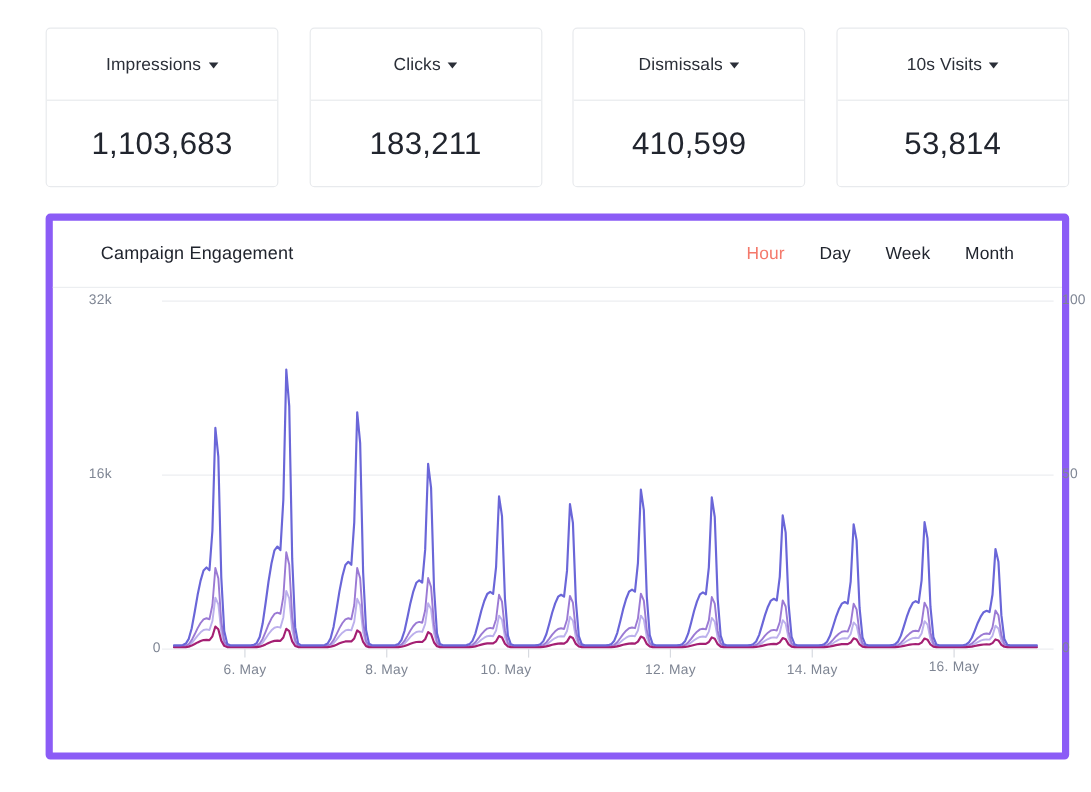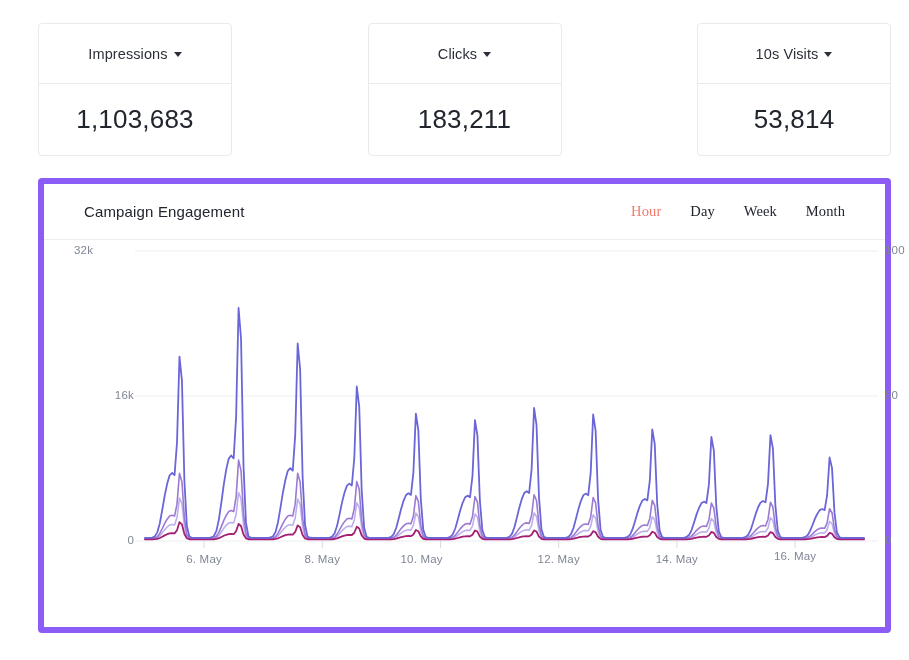--- a/index.html
+++ b/index.html
@@ -112,21 +112,20 @@
     display: flex;
     align-items: center;
     gap: 29px;
   }
 
   .tab {
     font-size: 14.5px;
     color: #21252e;
     letter-spacing: .1px;
     cursor: pointer;
-    font-family: Liberation Serif, serif;
   }
   .tab.active { color: #f4796b; }
 
   .chart-body {
     position: relative;
     width: 100%;
     height: 398px;
   }
 
   .plot-svg {
@@ -168,20 +167,29 @@
     <div class="kpi-card">
       <div class="kpi-head">
         <span class="kpi-label">Clicks</span>
         <span class="caret"></span>
       </div>
       <div class="kpi-body">
         <span class="kpi-value">183,211</span>
       </div>
     </div>
 
+    <div class="kpi-card">
+      <div class="kpi-head">
+        <span class="kpi-label">Dismissals</span>
+        <span class="caret"></span>
+      </div>
+      <div class="kpi-body">
+        <span class="kpi-value">410,599</span>
+      </div>
+    </div>
 
     <div class="kpi-card">
       <div class="kpi-head">
         <span class="kpi-label">10s Visits</span>
         <span class="caret"></span>
       </div>
       <div class="kpi-body">
         <span class="kpi-value">53,814</span>
       </div>
     </div>
@@ -211,21 +219,21 @@
           <line x1="514.688524590164" x2="514.688524590164" y1="301" y2="308" stroke="#d7dae0" stroke-width="1"></line>
           <line x1="632.8852459016393" x2="632.8852459016393" y1="301" y2="308" stroke="#d7dae0" stroke-width="1"></line>
           <line x1="751.0819672131148" x2="751.0819672131148" y1="301" y2="308" stroke="#d7dae0" stroke-width="1"></line>
           <path d="M 101.00 299.19 L 103.46 299.19 L 105.92 299.18 L 108.39 299.12 L 110.85 298.84 L 113.31 297.94 L 115.77 295.93 L 118.24 292.87 L 120.70 289.63 L 123.16 286.95 L 125.62 285.02 L 128.09 284.45 L 130.55 284.99 L 133.01 277.51 L 135.47 258.08 L 137.94 263.53 L 140.40 286.30 L 142.86 296.47 L 145.32 298.90 L 147.79 299.18 L 150.25 299.19 L 152.71 299.19 L 155.17 299.19 L 157.64 299.19 L 160.10 299.19 L 162.56 299.19 L 165.02 299.18 L 167.49 299.11 L 169.95 298.80 L 172.41 297.77 L 174.87 295.49 L 177.34 292.01 L 179.80 288.32 L 182.26 285.28 L 184.72 283.09 L 187.19 282.44 L 189.65 283.05 L 192.11 274.56 L 194.57 252.48 L 197.03 258.67 L 199.50 284.54 L 201.96 296.10 L 204.42 298.86 L 206.88 299.17 L 209.35 299.19 L 211.81 299.19 L 214.27 299.19 L 216.73 299.19 L 219.20 299.19 L 221.66 299.19 L 224.12 299.18 L 226.58 299.12 L 229.05 298.85 L 231.51 297.97 L 233.97 296.00 L 236.43 293.01 L 238.90 289.85 L 241.36 287.23 L 243.82 285.34 L 246.28 284.79 L 248.75 285.31 L 251.21 278.01 L 253.67 259.02 L 256.13 264.34 L 258.60 286.59 L 261.06 296.53 L 263.52 298.90 L 265.98 299.18 L 268.45 299.19 L 270.91 299.19 L 273.37 299.19 L 275.83 299.19 L 278.30 299.19 L 280.76 299.19 L 283.22 299.18 L 285.68 299.13 L 288.14 298.88 L 290.61 298.09 L 293.07 296.30 L 295.53 293.59 L 297.99 290.71 L 300.46 288.34 L 302.92 286.63 L 305.38 286.13 L 307.84 286.60 L 310.31 279.98 L 312.77 262.75 L 315.23 267.58 L 317.69 287.76 L 320.16 296.78 L 322.62 298.93 L 325.08 299.18 L 327.54 299.19 L 330.01 299.19 L 332.47 299.19 L 334.93 299.19 L 337.39 299.19 L 339.86 299.19 L 342.32 299.18 L 344.78 299.14 L 347.24 298.97 L 349.71 298.40 L 352.17 297.12 L 354.63 295.17 L 357.09 293.10 L 359.56 291.40 L 362.02 290.17 L 364.48 289.81 L 366.94 290.15 L 369.41 285.39 L 371.87 273.03 L 374.33 276.49 L 376.79 290.99 L 379.25 297.46 L 381.72 299.00 L 384.18 299.18 L 386.64 299.19 L 389.10 299.19 L 391.57 299.19 L 394.03 299.19 L 396.49 299.19 L 398.95 299.19 L 401.42 299.18 L 403.88 299.15 L 406.34 298.98 L 408.80 298.42 L 411.27 297.19 L 413.73 295.31 L 416.19 293.32 L 418.65 291.68 L 421.12 290.49 L 423.58 290.15 L 426.04 290.47 L 428.50 285.89 L 430.97 273.96 L 433.43 277.31 L 435.89 291.28 L 438.35 297.52 L 440.82 299.01 L 443.28 299.18 L 445.74 299.19 L 448.20 299.19 L 450.67 299.19 L 453.13 299.19 L 455.59 299.19 L 458.05 299.19 L 460.52 299.18 L 462.98 299.14 L 465.44 298.97 L 467.90 298.40 L 470.36 297.12 L 472.83 295.17 L 475.29 293.10 L 477.75 291.40 L 480.21 290.17 L 482.68 289.81 L 485.14 290.15 L 487.60 285.39 L 490.06 273.03 L 492.53 276.49 L 494.99 290.99 L 497.45 297.46 L 499.91 299.00 L 502.38 299.18 L 504.84 299.19 L 507.30 299.19 L 509.76 299.19 L 512.23 299.19 L 514.69 299.19 L 517.15 299.19 L 519.61 299.18 L 522.08 299.15 L 524.54 298.99 L 527.00 298.45 L 529.46 297.26 L 531.93 295.45 L 534.39 293.54 L 536.85 291.96 L 539.31 290.82 L 541.78 290.48 L 544.24 290.80 L 546.70 286.38 L 549.16 274.90 L 551.63 278.12 L 554.09 291.57 L 556.55 297.58 L 559.01 299.02 L 561.47 299.18 L 563.94 299.19 L 566.40 299.19 L 568.86 299.19 L 571.32 299.19 L 573.79 299.19 L 576.25 299.19 L 578.71 299.18 L 581.17 299.15 L 583.64 299.00 L 586.10 298.51 L 588.56 297.41 L 591.02 295.74 L 593.49 293.97 L 595.95 292.51 L 598.41 291.46 L 600.87 291.15 L 603.34 291.44 L 605.80 287.36 L 608.26 276.77 L 610.72 279.74 L 613.19 292.16 L 615.65 297.71 L 618.11 299.03 L 620.57 299.18 L 623.04 299.19 L 625.50 299.19 L 627.96 299.19 L 630.42 299.19 L 632.89 299.19 L 635.35 299.19 L 637.81 299.18 L 640.27 299.15 L 642.73 299.02 L 645.20 298.57 L 647.66 297.56 L 650.12 296.03 L 652.58 294.41 L 655.05 293.07 L 657.51 292.10 L 659.97 291.82 L 662.43 292.09 L 664.90 288.35 L 667.36 278.64 L 669.82 281.36 L 672.28 292.74 L 674.75 297.83 L 677.21 299.04 L 679.67 299.18 L 682.13 299.19 L 684.60 299.19 L 687.06 299.19 L 689.52 299.19 L 691.98 299.19 L 694.45 299.19 L 696.91 299.18 L 699.37 299.15 L 701.83 299.01 L 704.30 298.54 L 706.76 297.49 L 709.22 295.89 L 711.68 294.19 L 714.15 292.79 L 716.61 291.78 L 719.07 291.49 L 721.53 291.76 L 724.00 287.86 L 726.46 277.70 L 728.92 280.55 L 731.38 292.45 L 733.84 297.77 L 736.31 299.04 L 738.77 299.18 L 741.23 299.19 L 743.69 299.19 L 746.16 299.19 L 748.62 299.19 L 751.08 299.19 L 753.54 299.19 L 756.01 299.18 L 758.47 299.16 L 760.93 299.04 L 763.39 298.65 L 765.86 297.78 L 768.32 296.46 L 770.78 295.06 L 773.24 293.90 L 775.71 293.07 L 778.17 292.82 L 780.63 293.05 L 783.09 289.83 L 785.56 281.44 L 788.02 283.79 L 790.48 293.62 L 792.94 298.01 L 795.41 299.06 L 797.87 299.18 L 800.33 299.19 L 802.79 299.19 L 805.26 299.19 L 807.72 299.19 L 810.18 299.19 L 812.64 299.19 L 815.11 299.19 L 817.57 299.19 L 820.03 299.19" fill="none" stroke="#bcb0ec" stroke-width="1.6" stroke-linejoin="round" stroke-linecap="round"></path>
           <path d="M 101.00 298.64 L 103.46 298.64 L 105.92 298.63 L 108.39 298.54 L 110.85 298.10 L 113.31 296.67 L 115.77 293.46 L 118.24 288.59 L 120.70 283.44 L 123.16 279.17 L 125.62 276.10 L 128.09 275.20 L 130.55 276.05 L 133.01 264.16 L 135.47 233.25 L 137.94 241.91 L 140.40 278.14 L 142.86 294.32 L 145.32 298.18 L 147.79 298.63 L 150.25 298.64 L 152.71 298.64 L 155.17 298.64 L 157.64 298.64 L 160.10 298.64 L 162.56 298.64 L 165.02 298.63 L 167.49 298.52 L 169.95 297.99 L 172.41 296.27 L 174.87 292.43 L 177.34 286.58 L 179.80 280.39 L 182.26 275.28 L 184.72 271.59 L 187.19 270.51 L 189.65 271.53 L 192.11 257.26 L 194.57 220.17 L 197.03 230.57 L 199.50 274.04 L 201.96 293.46 L 204.42 298.09 L 206.88 298.62 L 209.35 298.64 L 211.81 298.64 L 214.27 298.64 L 216.73 298.64 L 219.20 298.64 L 221.66 298.64 L 224.12 298.63 L 226.58 298.54 L 229.05 298.10 L 231.51 296.67 L 233.97 293.46 L 236.43 288.59 L 238.90 283.44 L 241.36 279.17 L 243.82 276.10 L 246.28 275.20 L 248.75 276.05 L 251.21 264.16 L 253.67 233.25 L 256.13 241.91 L 258.60 278.14 L 261.06 294.32 L 263.52 298.18 L 265.98 298.63 L 268.45 298.64 L 270.91 298.64 L 273.37 298.64 L 275.83 298.64 L 278.30 298.64 L 280.76 298.64 L 283.22 298.63 L 285.68 298.55 L 288.14 298.17 L 290.61 296.92 L 293.07 294.13 L 295.53 289.89 L 297.99 285.39 L 300.46 281.68 L 302.92 279.00 L 305.38 278.22 L 307.84 278.95 L 310.31 268.59 L 312.77 241.66 L 315.23 249.21 L 317.69 280.77 L 320.16 294.88 L 322.62 298.24 L 325.08 298.63 L 327.54 298.64 L 330.01 298.64 L 332.47 298.64 L 334.93 298.64 L 337.39 298.64 L 339.86 298.64 L 342.32 298.63 L 344.78 298.57 L 347.24 298.29 L 349.71 297.34 L 352.17 295.24 L 354.63 292.04 L 357.09 288.65 L 359.56 285.85 L 362.02 283.83 L 364.48 283.24 L 366.94 283.80 L 369.41 275.98 L 371.87 255.67 L 374.33 261.36 L 376.79 285.17 L 379.25 295.80 L 381.72 298.34 L 384.18 298.63 L 386.64 298.64 L 389.10 298.64 L 391.57 298.64 L 394.03 298.64 L 396.49 298.64 L 398.95 298.64 L 401.42 298.63 L 403.88 298.57 L 406.34 298.29 L 408.80 297.37 L 411.27 295.31 L 413.73 292.18 L 416.19 288.87 L 418.65 286.13 L 421.12 284.15 L 423.58 283.57 L 426.04 284.12 L 428.50 276.48 L 430.97 256.60 L 433.43 262.17 L 435.89 285.46 L 438.35 295.87 L 440.82 298.35 L 443.28 298.63 L 445.74 298.64 L 448.20 298.64 L 450.67 298.64 L 453.13 298.64 L 455.59 298.64 L 458.05 298.64 L 460.52 298.63 L 462.98 298.57 L 465.44 298.28 L 467.90 297.32 L 470.36 295.17 L 472.83 291.90 L 475.29 288.43 L 477.75 285.57 L 480.21 283.51 L 482.68 282.90 L 485.14 283.47 L 487.60 275.49 L 490.06 254.74 L 492.53 260.55 L 494.99 284.88 L 497.45 295.74 L 499.91 298.33 L 502.38 298.63 L 504.84 298.64 L 507.30 298.64 L 509.76 298.64 L 512.23 298.64 L 514.69 298.64 L 517.15 298.64 L 519.61 298.63 L 522.08 298.58 L 524.54 298.30 L 527.00 297.40 L 529.46 295.39 L 531.93 292.33 L 534.39 289.08 L 536.85 286.41 L 539.31 284.48 L 541.78 283.91 L 544.24 284.44 L 546.70 276.97 L 549.16 257.54 L 551.63 262.98 L 554.09 285.75 L 556.55 295.93 L 559.01 298.35 L 561.47 298.63 L 563.94 298.64 L 566.40 298.64 L 568.86 298.64 L 571.32 298.64 L 573.79 298.64 L 576.25 298.64 L 578.71 298.63 L 581.17 298.58 L 583.64 298.32 L 586.10 297.49 L 588.56 295.61 L 591.02 292.76 L 593.49 289.74 L 595.95 287.24 L 598.41 285.44 L 600.87 284.91 L 603.34 285.41 L 605.80 278.45 L 608.26 260.34 L 610.72 265.42 L 613.19 286.63 L 615.65 296.11 L 618.11 298.37 L 620.57 298.63 L 623.04 298.64 L 625.50 298.64 L 627.96 298.64 L 630.42 298.64 L 632.89 298.64 L 635.35 298.64 L 637.81 298.64 L 640.27 298.59 L 642.73 298.35 L 645.20 297.57 L 647.66 295.83 L 650.12 293.19 L 652.58 290.39 L 655.05 288.07 L 657.51 286.41 L 659.97 285.92 L 662.43 286.38 L 664.90 279.92 L 667.36 263.14 L 669.82 267.85 L 672.28 287.51 L 674.75 296.30 L 677.21 298.39 L 679.67 298.63 L 682.13 298.64 L 684.60 298.64 L 687.06 298.64 L 689.52 298.64 L 691.98 298.64 L 694.45 298.64 L 696.91 298.64 L 699.37 298.58 L 701.83 298.34 L 704.30 297.54 L 706.76 295.76 L 709.22 293.04 L 711.68 290.17 L 714.15 287.80 L 716.61 286.09 L 719.07 285.58 L 721.53 286.06 L 724.00 279.43 L 726.46 262.21 L 728.92 267.04 L 731.38 287.22 L 733.84 296.24 L 736.31 298.39 L 738.77 298.63 L 741.23 298.64 L 743.69 298.64 L 746.16 298.64 L 748.62 298.64 L 751.08 298.64 L 753.54 298.64 L 756.01 298.64 L 758.47 298.59 L 760.93 298.39 L 763.39 297.74 L 765.86 296.28 L 768.32 294.05 L 770.78 291.69 L 773.24 289.74 L 775.71 288.34 L 778.17 287.93 L 780.63 288.32 L 783.09 282.88 L 785.56 268.75 L 788.02 272.71 L 790.48 289.27 L 792.94 296.67 L 795.41 298.43 L 797.87 298.64 L 800.33 298.64 L 802.79 298.64 L 805.26 298.64 L 807.72 298.64 L 810.18 298.64 L 812.64 298.64 L 815.11 298.64 L 817.57 298.64 L 820.03 298.64" fill="none" stroke="#9b7ad4" stroke-width="1.6" stroke-linejoin="round" stroke-linecap="round"></path>
           <path d="M 101.00 299.37 L 103.46 299.37 L 105.92 299.36 L 108.39 299.34 L 110.85 299.22 L 113.31 298.85 L 115.77 298.00 L 118.24 296.71 L 120.70 295.35 L 123.16 294.22 L 125.62 293.41 L 128.09 293.17 L 130.55 293.40 L 133.01 290.26 L 135.47 282.09 L 137.94 284.38 L 140.40 293.95 L 142.86 298.23 L 145.32 299.25 L 147.79 299.36 L 150.25 299.37 L 152.71 299.37 L 155.17 299.37 L 157.64 299.37 L 160.10 299.37 L 162.56 299.37 L 165.02 299.37 L 167.49 299.34 L 169.95 299.24 L 172.41 298.90 L 174.87 298.15 L 177.34 297.00 L 179.80 295.78 L 182.26 294.78 L 184.72 294.06 L 187.19 293.84 L 189.65 294.04 L 192.11 291.24 L 194.57 283.95 L 197.03 286.00 L 199.50 294.54 L 201.96 298.35 L 204.42 299.26 L 206.88 299.36 L 209.35 299.37 L 211.81 299.37 L 214.27 299.37 L 216.73 299.37 L 219.20 299.37 L 221.66 299.37 L 224.12 299.37 L 226.58 299.35 L 229.05 299.25 L 231.51 298.94 L 233.97 298.26 L 236.43 297.22 L 238.90 296.11 L 241.36 295.20 L 243.82 294.54 L 246.28 294.35 L 248.75 294.53 L 251.21 291.98 L 253.67 285.36 L 256.13 287.21 L 258.60 294.97 L 261.06 298.44 L 263.52 299.27 L 265.98 299.36 L 268.45 299.37 L 270.91 299.37 L 273.37 299.37 L 275.83 299.37 L 278.30 299.37 L 280.76 299.37 L 283.22 299.37 L 285.68 299.35 L 288.14 299.26 L 290.61 298.99 L 293.07 298.37 L 295.53 297.43 L 297.99 296.44 L 300.46 295.61 L 302.92 295.02 L 305.38 294.85 L 307.84 295.01 L 310.31 292.72 L 312.77 286.76 L 315.23 288.43 L 317.69 295.41 L 320.16 298.54 L 322.62 299.28 L 325.08 299.37 L 327.54 299.37 L 330.01 299.37 L 332.47 299.37 L 334.93 299.37 L 337.39 299.37 L 339.86 299.37 L 342.32 299.37 L 344.78 299.35 L 347.24 299.29 L 349.71 299.09 L 352.17 298.63 L 354.63 297.93 L 357.09 297.20 L 359.56 296.59 L 362.02 296.15 L 364.48 296.02 L 366.94 296.14 L 369.41 294.44 L 371.87 290.03 L 374.33 291.26 L 376.79 296.44 L 379.25 298.75 L 381.72 299.30 L 384.18 299.37 L 386.64 299.37 L 389.10 299.37 L 391.57 299.37 L 394.03 299.37 L 396.49 299.37 L 398.95 299.37 L 401.42 299.37 L 403.88 299.35 L 406.34 299.29 L 408.80 299.10 L 411.27 298.67 L 413.73 298.00 L 416.19 297.30 L 418.65 296.73 L 421.12 296.31 L 423.58 296.19 L 426.04 296.30 L 428.50 294.69 L 430.97 290.49 L 433.43 291.67 L 435.89 296.59 L 438.35 298.78 L 440.82 299.31 L 443.28 299.37 L 445.74 299.37 L 448.20 299.37 L 450.67 299.37 L 453.13 299.37 L 455.59 299.37 L 458.05 299.37 L 460.52 299.37 L 462.98 299.35 L 465.44 299.29 L 467.90 299.10 L 470.36 298.67 L 472.83 298.00 L 475.29 297.30 L 477.75 296.73 L 480.21 296.31 L 482.68 296.19 L 485.14 296.30 L 487.60 294.69 L 490.06 290.49 L 492.53 291.67 L 494.99 296.59 L 497.45 298.78 L 499.91 299.31 L 502.38 299.37 L 504.84 299.37 L 507.30 299.37 L 509.76 299.37 L 512.23 299.37 L 514.69 299.37 L 517.15 299.37 L 519.61 299.37 L 522.08 299.36 L 524.54 299.30 L 527.00 299.12 L 529.46 298.72 L 531.93 298.11 L 534.39 297.46 L 536.85 296.92 L 539.31 296.54 L 541.78 296.42 L 544.24 296.53 L 546.70 295.03 L 549.16 291.15 L 551.63 292.24 L 554.09 296.79 L 556.55 298.83 L 559.01 299.31 L 561.47 299.37 L 563.94 299.37 L 566.40 299.37 L 568.86 299.37 L 571.32 299.37 L 573.79 299.37 L 576.25 299.37 L 578.71 299.37 L 581.17 299.36 L 583.64 299.30 L 586.10 299.14 L 588.56 298.76 L 591.02 298.19 L 593.49 297.59 L 595.95 297.09 L 598.41 296.73 L 600.87 296.62 L 603.34 296.72 L 605.80 295.33 L 608.26 291.71 L 610.72 292.72 L 613.19 296.97 L 615.65 298.86 L 618.11 299.31 L 620.57 299.37 L 623.04 299.37 L 625.50 299.37 L 627.96 299.37 L 630.42 299.37 L 632.89 299.37 L 635.35 299.37 L 637.81 299.37 L 640.27 299.36 L 642.73 299.31 L 645.20 299.14 L 647.66 298.78 L 650.12 298.22 L 652.58 297.63 L 655.05 297.14 L 657.51 296.79 L 659.97 296.69 L 662.43 296.79 L 664.90 295.43 L 667.36 291.90 L 669.82 292.89 L 672.28 297.03 L 674.75 298.87 L 677.21 299.32 L 679.67 299.37 L 682.13 299.37 L 684.60 299.37 L 687.06 299.37 L 689.52 299.37 L 691.98 299.37 L 694.45 299.37 L 696.91 299.37 L 699.37 299.36 L 701.83 299.31 L 704.30 299.15 L 706.76 298.79 L 709.22 298.25 L 711.68 297.67 L 714.15 297.20 L 716.61 296.86 L 719.07 296.76 L 721.53 296.85 L 724.00 295.53 L 726.46 292.08 L 728.92 293.05 L 731.38 297.08 L 733.84 298.89 L 736.31 299.32 L 738.77 299.37 L 741.23 299.37 L 743.69 299.37 L 746.16 299.37 L 748.62 299.37 L 751.08 299.37 L 753.54 299.37 L 756.01 299.37 L 758.47 299.36 L 760.93 299.31 L 763.39 299.17 L 765.86 298.85 L 768.32 298.36 L 770.78 297.85 L 773.24 297.42 L 775.71 297.11 L 778.17 297.02 L 780.63 297.11 L 783.09 295.92 L 785.56 292.83 L 788.02 293.70 L 790.48 297.32 L 792.94 298.94 L 795.41 299.32 L 797.87 299.37 L 800.33 299.37 L 802.79 299.37 L 805.26 299.37 L 807.72 299.37 L 810.18 299.37 L 812.64 299.37 L 815.11 299.37 L 817.57 299.37 L 820.03 299.37" fill="none" stroke="#a41f73" stroke-width="1.8" stroke-linejoin="round" stroke-linecap="round"></path>
           <path d="M 101.00 297.83 L 103.46 297.82 L 105.92 297.79 L 108.39 297.53 L 110.85 296.32 L 113.31 292.35 L 115.77 283.47 L 118.24 269.98 L 120.70 255.68 L 123.16 243.87 L 125.62 235.36 L 128.09 232.86 L 130.55 235.21 L 133.01 202.26 L 135.47 116.59 L 137.94 140.60 L 140.40 241.00 L 142.86 285.85 L 145.32 296.55 L 147.79 297.78 L 150.25 297.83 L 152.71 297.83 L 155.17 297.83 L 157.64 297.83 L 160.10 297.83 L 162.56 297.82 L 165.02 297.78 L 167.49 297.45 L 169.95 295.91 L 172.41 290.88 L 174.87 279.62 L 177.34 262.51 L 179.80 244.38 L 182.26 229.40 L 184.72 218.61 L 187.19 215.45 L 189.65 218.43 L 192.11 176.65 L 194.57 68.02 L 197.03 98.46 L 199.50 225.76 L 201.96 282.64 L 204.42 296.21 L 206.88 297.76 L 209.35 297.83 L 211.81 297.83 L 214.27 297.83 L 216.73 297.83 L 219.20 297.83 L 221.66 297.82 L 224.12 297.78 L 226.58 297.51 L 229.05 296.21 L 231.51 291.95 L 233.97 282.43 L 236.43 267.97 L 238.90 252.64 L 241.36 239.97 L 243.82 230.85 L 246.28 228.17 L 248.75 230.69 L 251.21 195.37 L 253.67 103.51 L 256.13 129.26 L 258.60 236.90 L 261.06 284.99 L 263.52 296.46 L 265.98 297.77 L 268.45 297.83 L 270.91 297.83 L 273.37 297.83 L 275.83 297.83 L 278.30 297.83 L 280.76 297.82 L 283.22 297.79 L 285.68 297.58 L 288.14 296.57 L 290.61 293.25 L 293.07 285.84 L 295.53 274.57 L 297.99 262.63 L 300.46 252.77 L 302.92 245.66 L 305.38 243.58 L 307.84 245.54 L 310.31 218.03 L 312.77 146.49 L 315.23 166.54 L 317.69 250.37 L 320.16 287.83 L 322.62 296.76 L 325.08 297.79 L 327.54 297.83 L 330.01 297.83 L 332.47 297.83 L 334.93 297.83 L 337.39 297.83 L 339.86 297.83 L 342.32 297.80 L 344.78 297.62 L 347.24 296.79 L 349.71 294.07 L 352.17 287.98 L 354.63 278.73 L 357.09 268.93 L 359.56 260.83 L 362.02 255.00 L 364.48 253.29 L 366.94 254.90 L 369.41 232.31 L 371.87 173.58 L 374.33 190.04 L 376.79 258.87 L 379.25 289.62 L 381.72 296.95 L 384.18 297.79 L 386.64 297.83 L 389.10 297.83 L 391.57 297.83 L 394.03 297.83 L 396.49 297.83 L 398.95 297.83 L 401.42 297.80 L 403.88 297.64 L 406.34 296.85 L 408.80 294.27 L 411.27 288.50 L 413.73 279.74 L 416.19 270.45 L 418.65 262.78 L 421.12 257.25 L 423.58 255.63 L 426.04 257.16 L 428.50 235.76 L 430.97 180.12 L 433.43 195.71 L 435.89 260.92 L 438.35 290.05 L 440.82 297.00 L 443.28 297.80 L 445.74 297.83 L 448.20 297.83 L 450.67 297.83 L 453.13 297.83 L 455.59 297.83 L 458.05 297.83 L 460.52 297.80 L 462.98 297.62 L 465.44 296.75 L 467.90 293.90 L 470.36 287.54 L 472.83 277.87 L 475.29 267.63 L 477.75 259.16 L 480.21 253.07 L 482.68 251.28 L 485.14 252.96 L 487.60 229.36 L 490.06 167.97 L 492.53 185.18 L 494.99 257.11 L 497.45 289.25 L 499.91 296.91 L 502.38 297.79 L 504.84 297.83 L 507.30 297.83 L 509.76 297.83 L 512.23 297.83 L 514.69 297.83 L 517.15 297.83 L 519.61 297.80 L 522.08 297.63 L 524.54 296.80 L 527.00 294.10 L 529.46 288.06 L 531.93 278.88 L 534.39 269.15 L 536.85 261.11 L 539.31 255.32 L 541.78 253.62 L 544.24 255.22 L 546.70 232.80 L 549.16 174.51 L 551.63 190.85 L 554.09 259.16 L 556.55 289.68 L 559.01 296.96 L 561.47 297.79 L 563.94 297.83 L 566.40 297.83 L 568.86 297.83 L 571.32 297.83 L 573.79 297.83 L 576.25 297.83 L 578.71 297.80 L 581.17 297.65 L 583.64 296.93 L 586.10 294.55 L 588.56 289.24 L 591.02 281.18 L 593.49 272.63 L 595.95 265.56 L 598.41 260.47 L 600.87 258.98 L 603.34 260.39 L 605.80 240.69 L 608.26 189.46 L 610.72 203.82 L 613.19 263.85 L 615.65 290.67 L 618.11 297.06 L 620.57 297.80 L 623.04 297.83 L 625.50 297.83 L 627.96 297.83 L 630.42 297.83 L 632.89 297.83 L 635.35 297.83 L 637.81 297.81 L 640.27 297.66 L 642.73 296.99 L 645.20 294.78 L 647.66 289.83 L 650.12 282.32 L 652.58 274.36 L 655.05 267.79 L 657.51 263.05 L 659.97 261.66 L 662.43 262.97 L 664.90 244.63 L 667.36 196.93 L 669.82 210.30 L 672.28 266.19 L 674.75 291.16 L 677.21 297.12 L 679.67 297.80 L 682.13 297.83 L 684.60 297.83 L 687.06 297.83 L 689.52 297.83 L 691.98 297.83 L 694.45 297.83 L 696.91 297.80 L 699.37 297.66 L 701.83 296.97 L 704.30 294.72 L 706.76 289.69 L 709.22 282.04 L 711.68 273.93 L 714.15 267.23 L 716.61 262.41 L 719.07 260.99 L 721.53 262.32 L 724.00 243.64 L 726.46 195.07 L 728.92 208.68 L 731.38 265.60 L 733.84 291.04 L 736.31 297.10 L 738.77 297.80 L 741.23 297.83 L 743.69 297.83 L 746.16 297.83 L 748.62 297.83 L 751.08 297.83 L 753.54 297.83 L 756.01 297.81 L 758.47 297.70 L 760.93 297.16 L 763.39 295.40 L 765.86 291.46 L 768.32 285.48 L 770.78 279.14 L 773.24 273.91 L 775.71 270.13 L 778.17 269.03 L 780.63 270.07 L 783.09 255.46 L 785.56 217.49 L 788.02 228.13 L 790.48 272.63 L 792.94 292.52 L 795.41 297.26 L 797.87 297.81 L 800.33 297.83 L 802.79 297.83 L 805.26 297.83 L 807.72 297.83 L 810.18 297.83 L 812.64 297.83 L 815.11 297.83 L 817.57 297.83 L 820.03 297.83" fill="none" stroke="#6a66d8" stroke-width="1.8" stroke-linejoin="round" stroke-linecap="round"></path>
         </svg>
       <div id="axis-layer">
           <div class="axis-label left" style="left: 30px; top: 294px; width: 60px; text-align: right;">0</div>
-          <div class="axis-label left" style="left: 30px; top: 149px; width: 60px; text-align: right;">16k</div>
+          <div class="axis-label left" style="left: 30px; top: 149px; width: 60px; text-align: left;">16k</div>
           <div class="axis-label left" style="left: 30px; top: 4px; width: 60px; text-align: left;">32k</div>
           <div class="axis-label right" style="left: 841px; top: 294px; width: 40px; text-align: left;">0</div>
           <div class="axis-label right" style="left: 841px; top: 149px; width: 40px; text-align: left;">50</div>
           <div class="axis-label right" style="left: 841px; top: 4px; width: 40px; text-align: left;">100</div>
           <div class="axis-label xtick" style="left: 120.098px; top: 313px; width: 80px; text-align: center;">6. May</div>
           <div class="axis-label xtick" style="left: 238.295px; top: 313px; width: 80px; text-align: center;">8. May</div>
           <div class="axis-label xtick" style="left: 356.492px; top: 313px; width: 80px; text-align: left;">10. May</div>
           <div class="axis-label xtick" style="left: 474.689px; top: 313px; width: 80px; text-align: center;">12. May</div>
           <div class="axis-label xtick" style="left: 592.885px; top: 313px; width: 80px; text-align: center;">14. May</div>
           <div class="axis-label xtick" style="left: 711.082px; top: 310px; width: 80px; text-align: center;">16. May</div>

